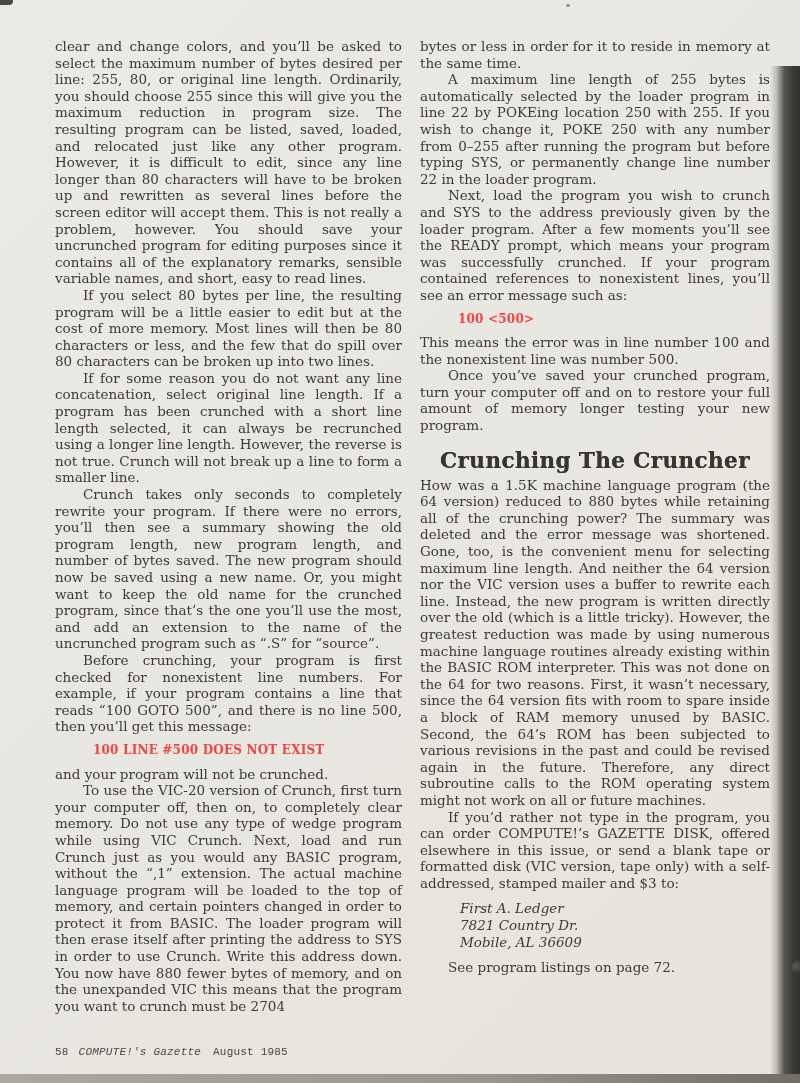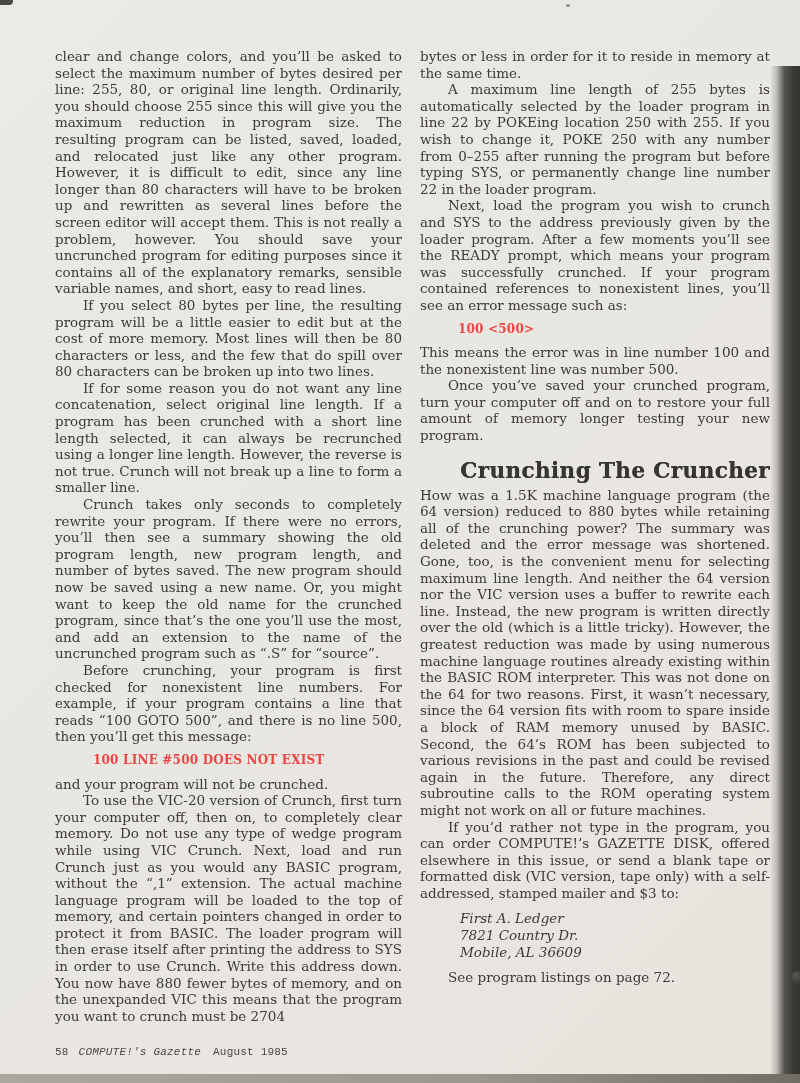--- a/index.html
+++ b/index.html
@@ -13,29 +13,29 @@
   
   .corner-mark{position:absolute;left:0;top:0;width:13px;height:5px;background:#4a4843;border-bottom-right-radius:4px;}
   .edge-right{position:absolute;top:66px;right:0;width:24px;bottom:0;
     background:linear-gradient(to right,rgba(90,88,82,.25),#57554f 35%,#3b3a35 70%,#34332e);}
   .edge-right:before{content:"";position:absolute;left:-6px;top:0;bottom:0;width:6px;
     background:linear-gradient(to right,rgba(0,0,0,0),rgba(80,78,72,.25));}
   .edge-bottom{position:absolute;left:0;right:0;bottom:0;height:9px;
     background:linear-gradient(to right,#aaa8a0,#99978f 60%,#6f6d66);}
   .speck{position:absolute;background:#8d8b84;border-radius:50%;}
   
-  .col{position:absolute;top:48px;text-align:justify;font-size:13.5px;line-height:16.6px;}
+  .col{position:absolute;top:38px;text-align:justify;font-size:13.5px;line-height:16.6px;}
   .col-left{left:55px;width:347px;}
   .col-right{left:420px;width:350px;}
   p{margin:0;}
   p.indent{text-indent:28px;}
   .codeline{margin:7px 0 7px 38px;font-weight:bold;font-size:12px;letter-spacing:.2px;color:#ef4444;text-align:left;}
   h2.section-heading{
     margin:15px 0 4px 0;font-size:21.5px;line-height:24px;font-weight:bold;
-    letter-spacing:.4px;color:#37352f;text-align:right;
+    letter-spacing:.4px;color:#37352f;text-align:center;
     font-family:"DejaVu Serif", serif;
     text-shadow:0 0 .4px #37352f;
   }
   .address{margin:8px 0 8px 40px;font-style:italic;text-align:left;}
   .address div{line-height:17px;}
   .final-line{text-indent:28px;position:relative;}
   .end-mark{
     position:absolute;right:-34px;top:2px;width:13px;height:13px;border-radius:50%;
     background:radial-gradient(circle at 35% 35%,#5a5852,#3a3833 70%);
     display:inline-block;

